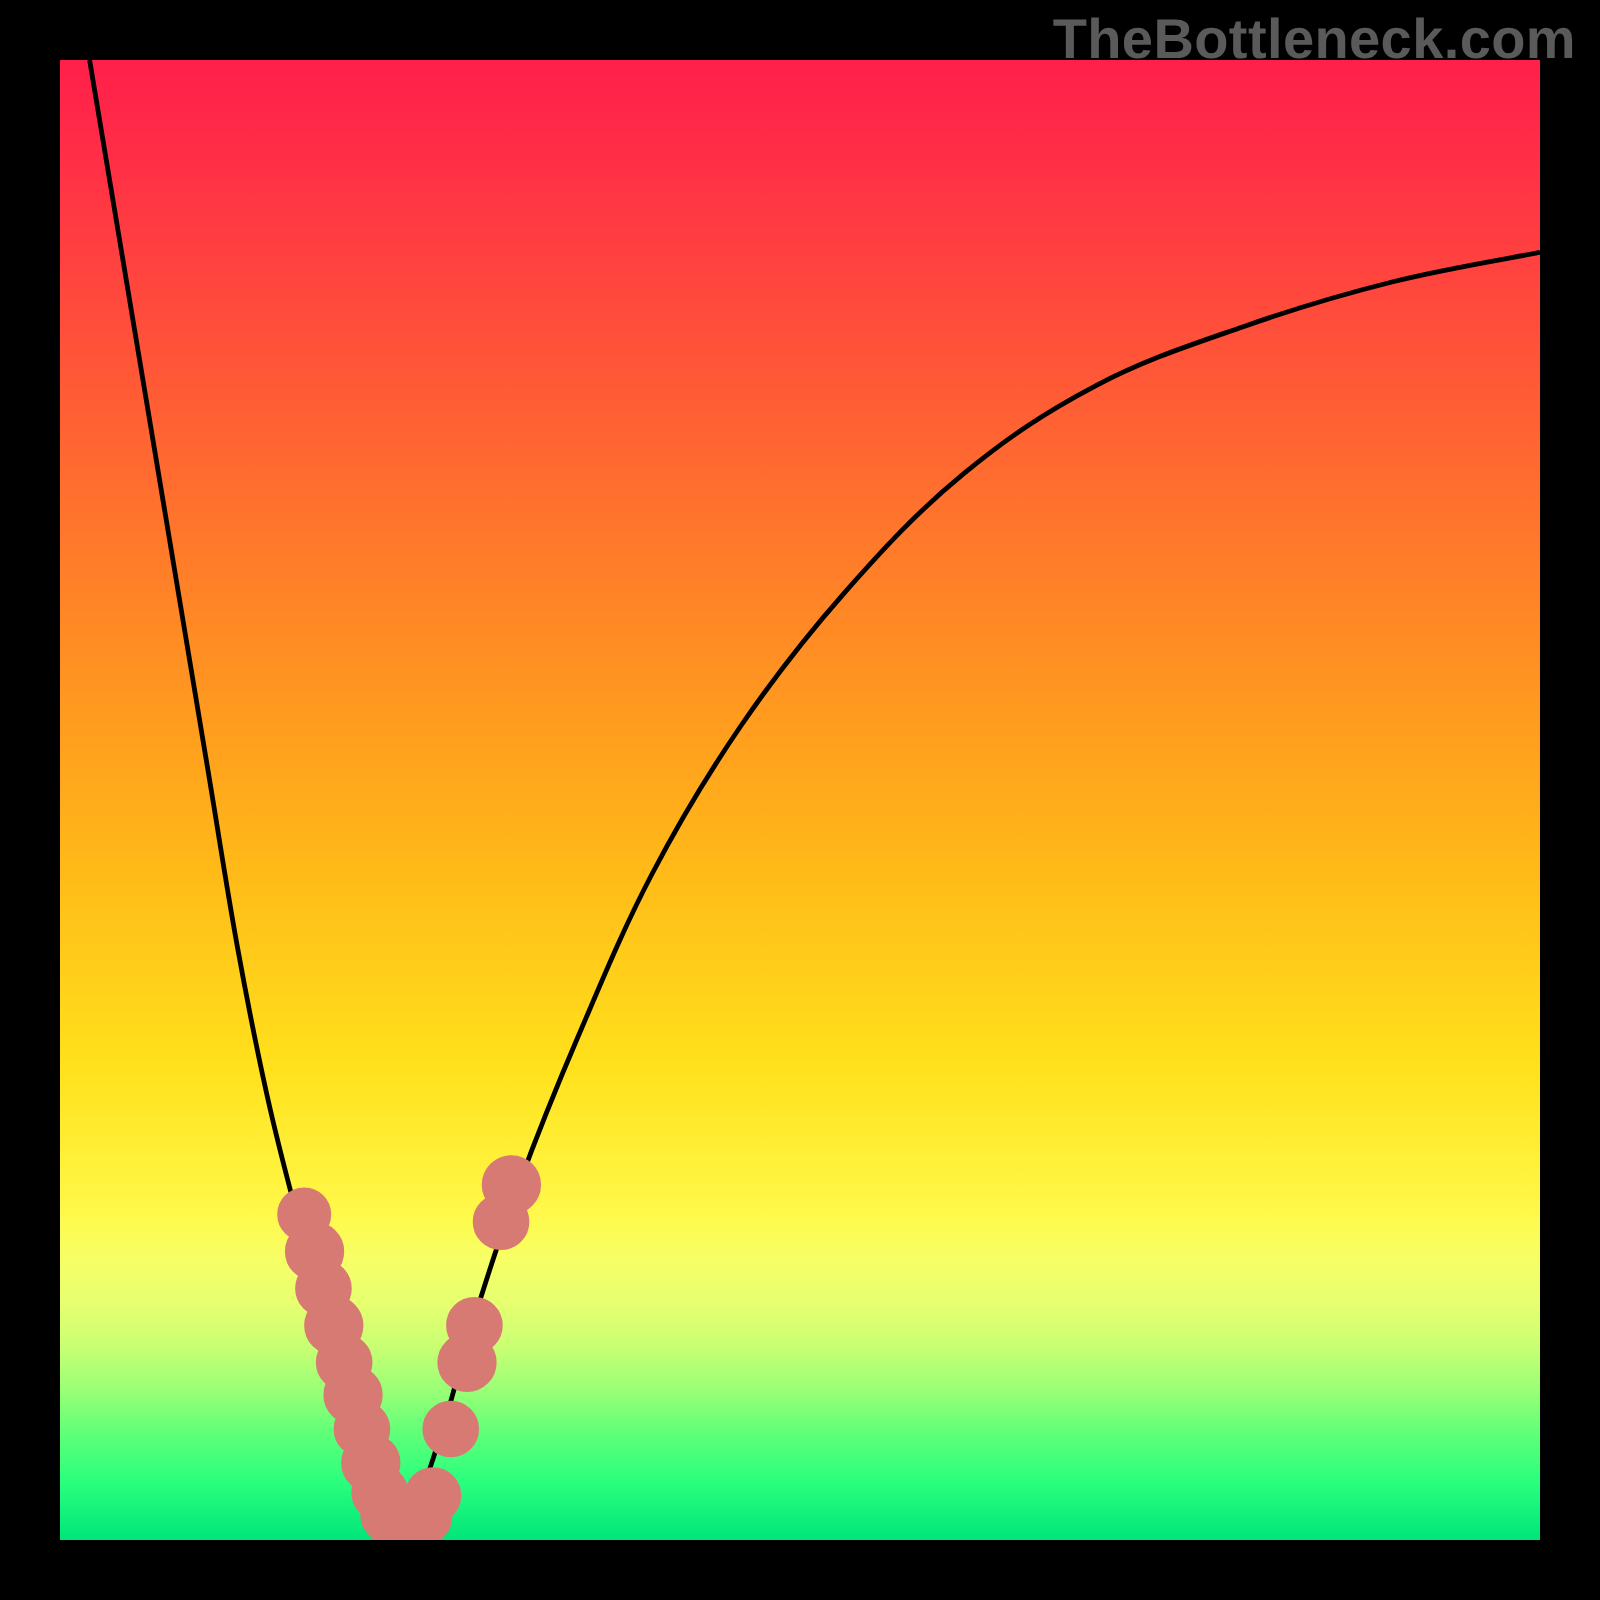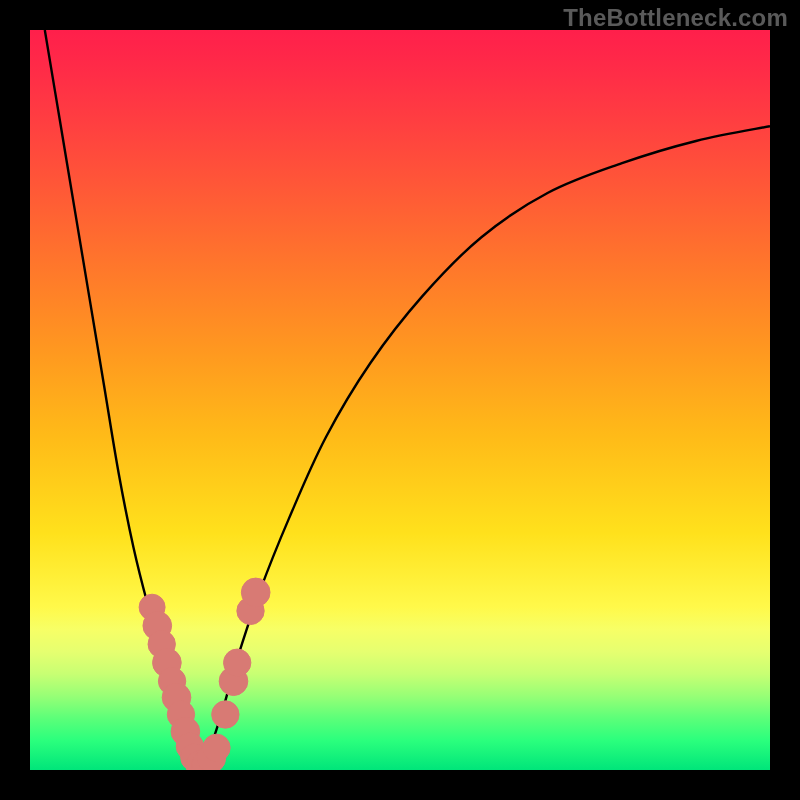--- a/index.html
+++ b/index.html
@@ -43,21 +43,21 @@
       #5cff79 93%,
       #2bff7d 96%,
       #00e57a 100%
     );
   }
   .watermark {
     position: absolute;
     top: 4px;
     right: 12px;
     color: #5a5a5a;
-    font-size: 24px;
+    font-size: 28px;
     font-weight: 600;
     letter-spacing: 0.2px;
     user-select: none;
   }
   svg.overlay {
     position: absolute;
     top: 0;
     left: 0;
   }
 </style>

